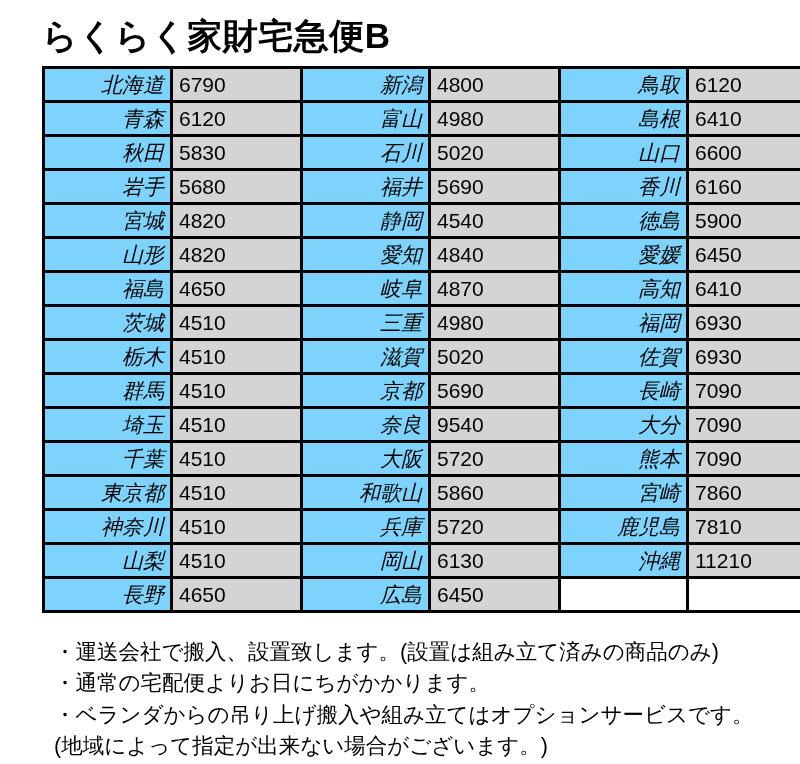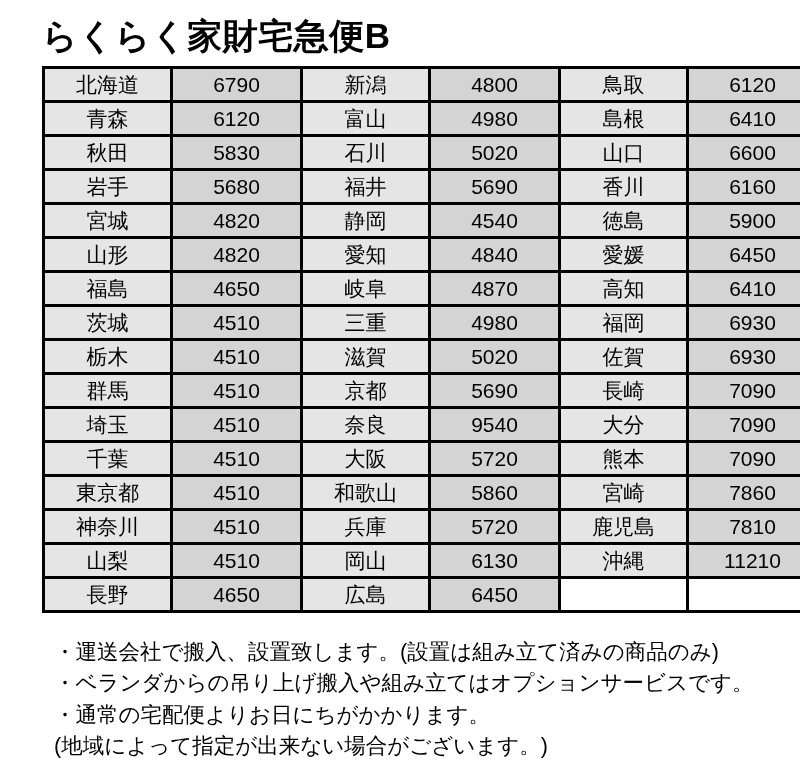--- a/index.html
+++ b/index.html
@@ -39,27 +39,28 @@
     height: 31px;
     padding: 0 6px;
     font-size: 21px;
     line-height: 1;
     vertical-align: middle;
     white-space: nowrap;
     overflow: hidden;
   }
   td.pref {
     width: 113px;
-    text-align: center;
-    background: #e5e5e5;
+    text-align: right;
+    background: #7dd3fc;
     letter-spacing: 0px;
+    font-style: italic;
   }
   td.fee {
     width: 115px;
-    text-align: center;
+    text-align: left;
     background: #d4d4d4;
   }
   td.blank-cell {
     border: none;
     background: #ffffff;
   }
   .notes {
     margin: 24px 0 0 14px;
     font-size: 21.5px;
     line-height: 1.45;
@@ -204,18 +205,18 @@
           <td class="pref">広島</td>
           <td class="fee">6450</td>
           <td class="blank-cell"></td>
           <td class="blank-cell"></td>
         </tr>
       </tbody>
   </table>
 
   <div class="notes">
       <div>・運送会社で搬入、設置致します。(設置は組み立て済みの商品のみ)</div>
+      <div>・通常の宅配便よりお日にちがかかります。</div>
       <div>・ベランダからの吊り上げ搬入や組み立てはオプションサービスです。</div>
-      <div>・通常の宅配便よりお日にちがかかります。</div>
       <div>(地域によって指定が出来ない場合がございます。)</div>
     </div>
 
 </div>
 
 </body></html>

